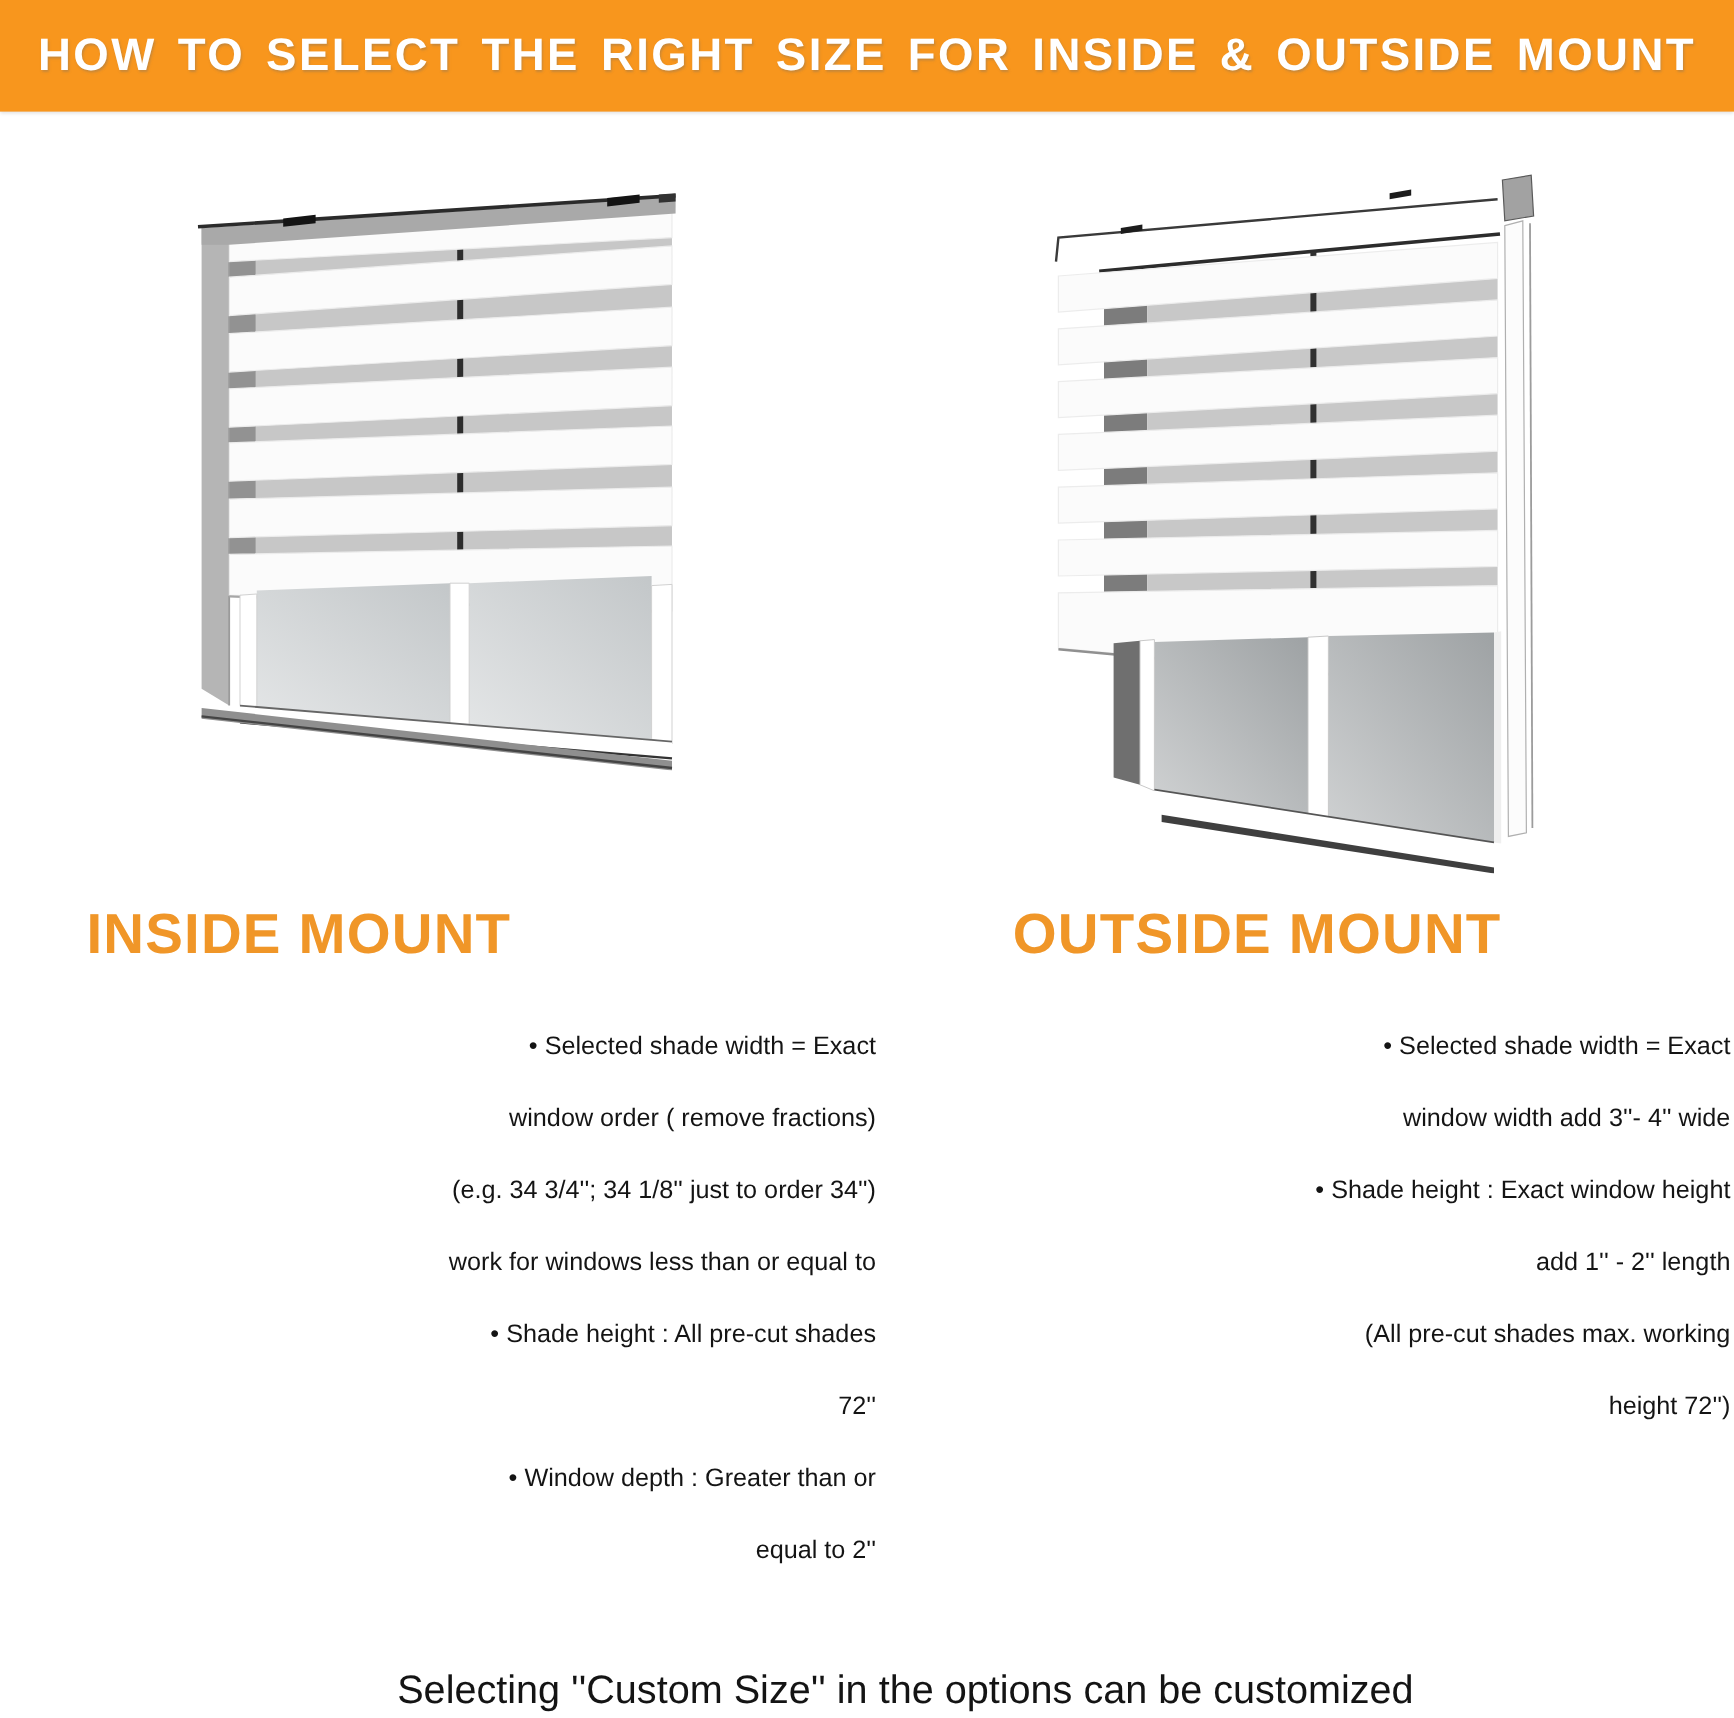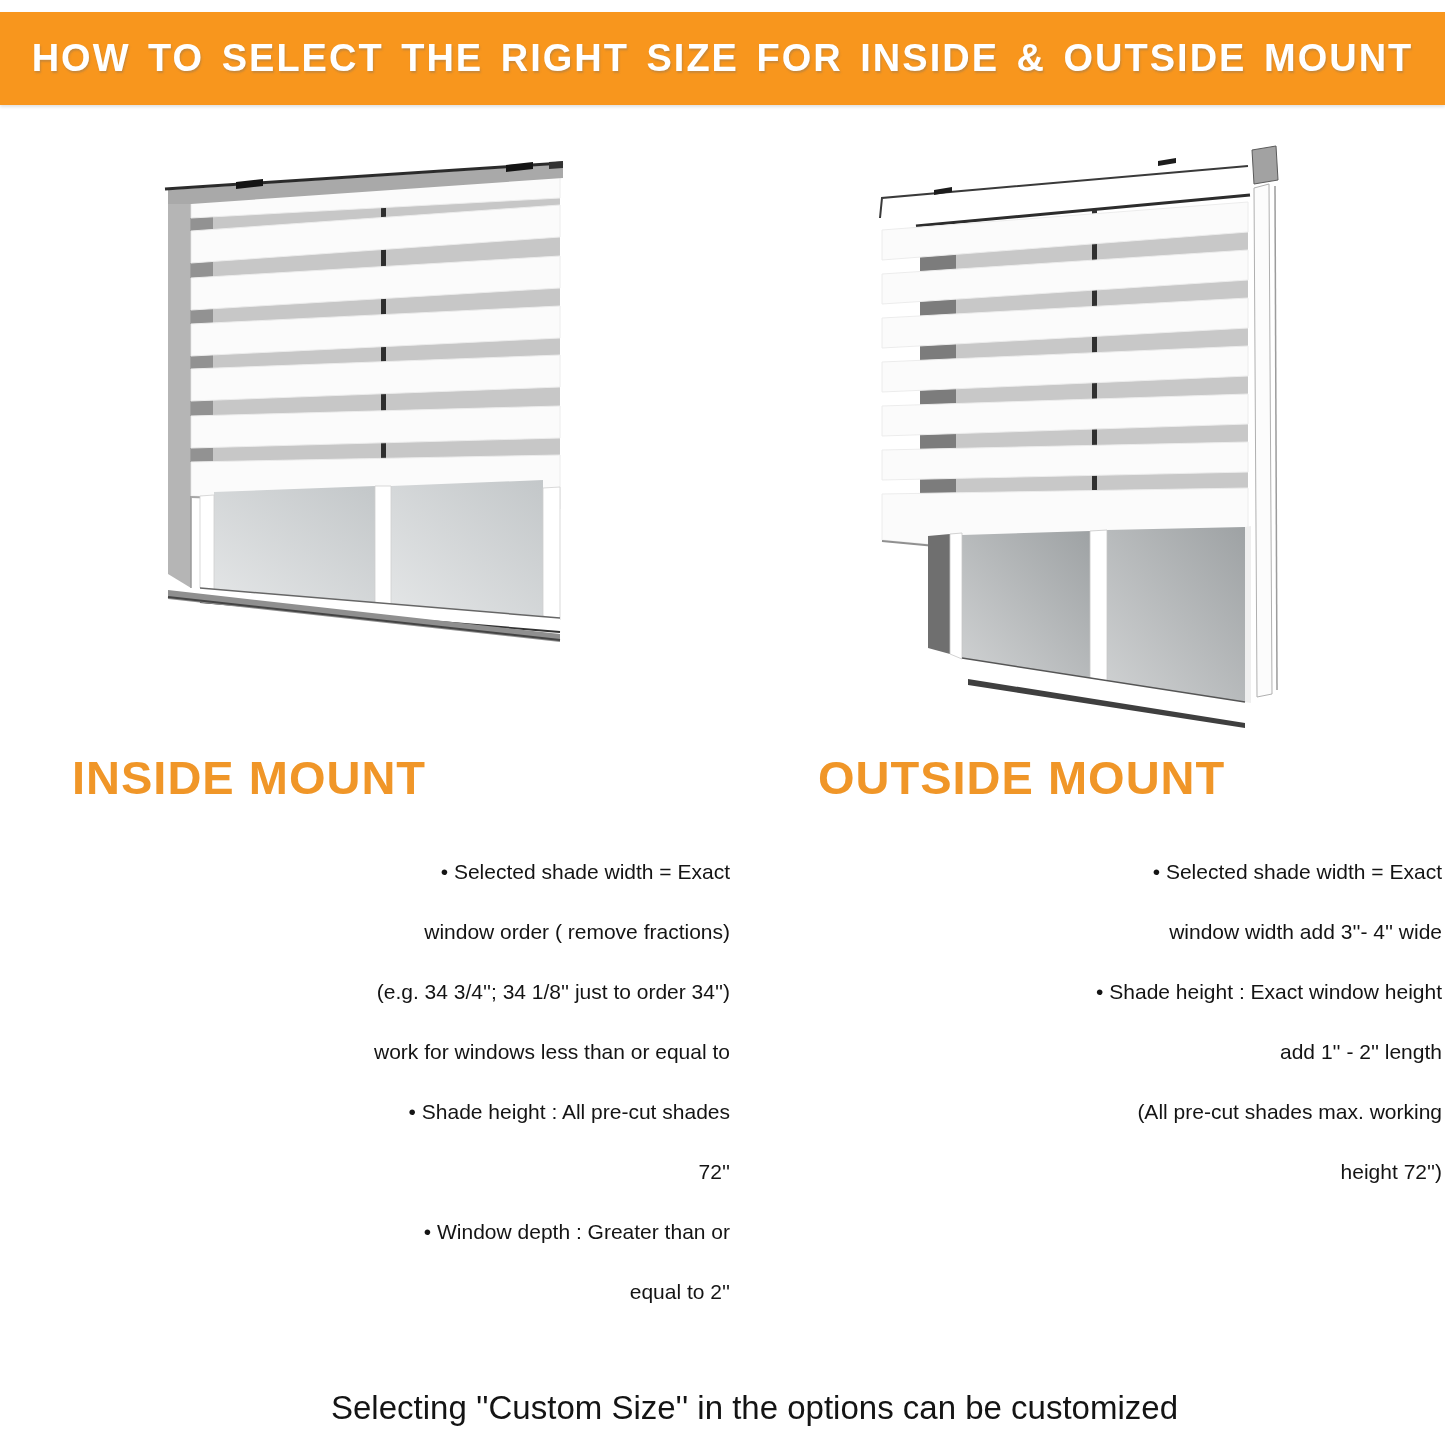--- a/index.html
+++ b/index.html
@@ -11,21 +11,20 @@
   *{box-sizing:border-box;}
   html,body{margin:0;padding:0;background:#ffffff;}
   body{font-family:"Liberation Sans",sans-serif;}
   .page{position:relative;width:1445px;height:1432px;background:#ffffff;overflow:hidden;}
 
   .banner{
     position:absolute;left:0;top:0;width:1445px;height:93px;
     background:var(--accent);
     display:flex;align-items:center;justify-content:center;
     box-shadow:0 2px 3px rgba(0,0,0,.12);
-    margin-top:12px;
   }
   .banner-title{
     color:var(--banner-fg);
     font-weight:700;
     font-size:38px;
     letter-spacing:2px;
     word-spacing:5px;
     white-space:nowrap;
     text-shadow:1px 2px 2px rgba(110,110,110,.35);
   }
@@ -37,21 +36,21 @@
   .section-heading{
     position:absolute;
     font-weight:700;
     font-size:47px;
     letter-spacing:1px;
     color:var(--heading);
     white-space:nowrap;
     margin-left:32px;
   }
   .heading-inside{left:40px;top:750px;}
-  .heading-outside{left:786px;top:750px;}
+  .heading-outside{left:812px;top:750px;}
 
   .body-col{
     position:absolute;
     font-size:21px;
     line-height:60px;
     color:var(--text);
     text-align:right;
   }
   .col-left{left:30px;top:842px;width:700px;}
   .col-right{left:752px;top:842px;width:690px;}

